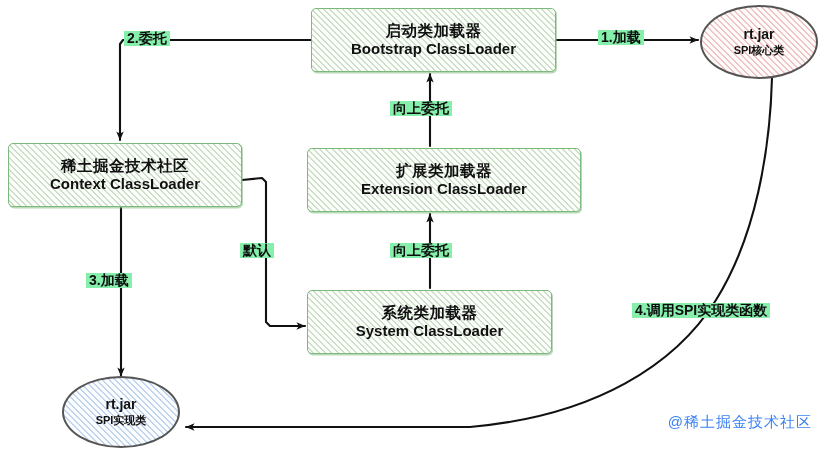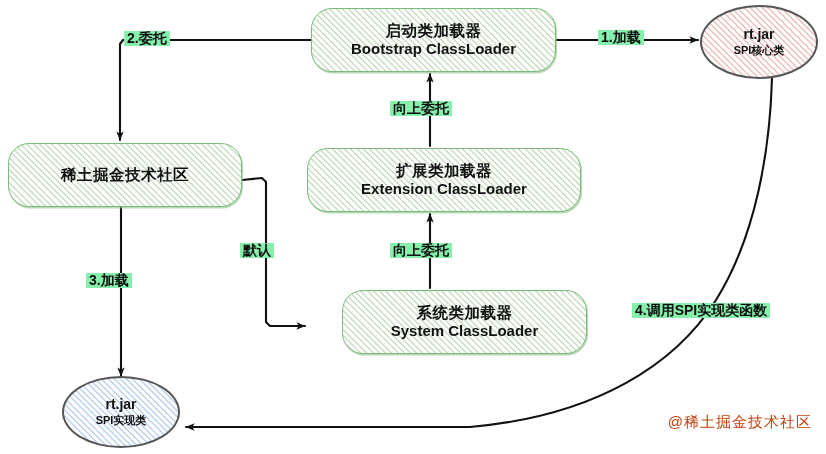--- a/index.html
+++ b/index.html
@@ -17,21 +17,21 @@
     box-sizing:border-box;
     display:flex;flex-direction:column;
     align-items:center;justify-content:center;
     text-align:center;
     color:#111;
     font-weight:bold;
     line-height:1.26;
   }
   .box{
     border:1.6px solid #7cb97c;
-    border-radius:21px;
+    border-radius:5px;
     background-color:#eef5ea;
     background-image:repeating-linear-gradient(
         45deg,
         rgba(255,255,255,0.85) 0px,
         rgba(255,255,255,0.85) 3px,
         rgba(126,175,118,0.30) 3px,
         rgba(126,175,118,0.30) 4.4px);
     box-shadow:1px 1.5px 0 rgba(124,185,124,.55);
   }
   .box .cn{font-size:15.5px;letter-spacing:.5px;}
@@ -69,21 +69,21 @@
     color:#0d0d0d;
     background:#86efac;
     padding:0 3px;
     white-space:nowrap;
     line-height:1.1;
   }
   .watermark{
     position:absolute;
     right:14px;bottom:22px;
     font-size:15px;
-    color:#c2410c;
+    color:#3b82f6;
     letter-spacing:1px;
     white-space:nowrap;
   }
 </style>
 </head>
 <body>
 
 <div id="stage">
 
   <svg id="wires" viewBox="0 0 826 454" xmlns="http://www.w3.org/2000/svg">
@@ -110,28 +110,29 @@
     </g>
   </svg>
 
   <div class="node box" style="left:311px;top:8px;width:245px;height:64px;">
     <div class="cn">启动类加载器</div>
     <div class="en">Bootstrap ClassLoader</div>
   </div>
 
   <div class="node box" style="left:8px;top:143px;width:234px;height:64px;">
     <div class="cn">稀土掘金技术社区</div>
+    <div class="en">Context ClassLoader</div>
   </div>
 
   <div class="node box" style="left:307px;top:148px;width:274px;height:64px;">
     <div class="cn">扩展类加载器</div>
     <div class="en">Extension ClassLoader</div>
   </div>
 
-  <div class="node box" style="left:307px;top:290px;width:245px;height:64px;margin-left:35px;">
+  <div class="node box" style="left:307px;top:290px;width:245px;height:64px;">
     <div class="cn">系统类加载器</div>
     <div class="en">System ClassLoader</div>
   </div>
 
   <div class="node ellipse ell-pink" style="left:700px;top:5px;width:118px;height:74px;">
     <div class="l1">rt.jar</div>
     <div class="l2">SPI核心类</div>
   </div>
 
   <div class="node ellipse ell-blue" style="left:62px;top:376px;width:118px;height:72px;">

